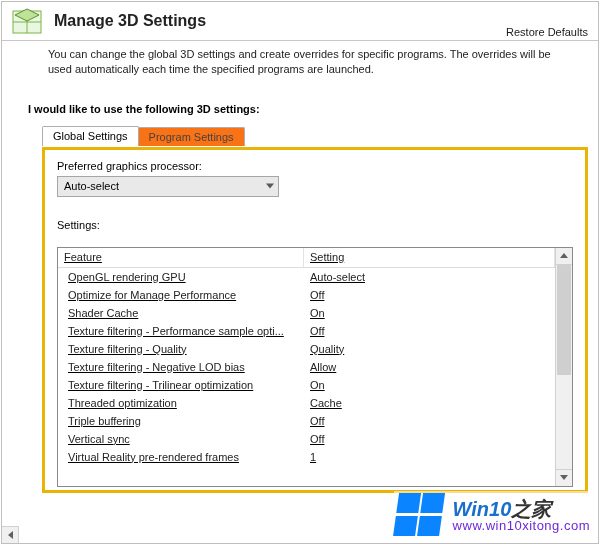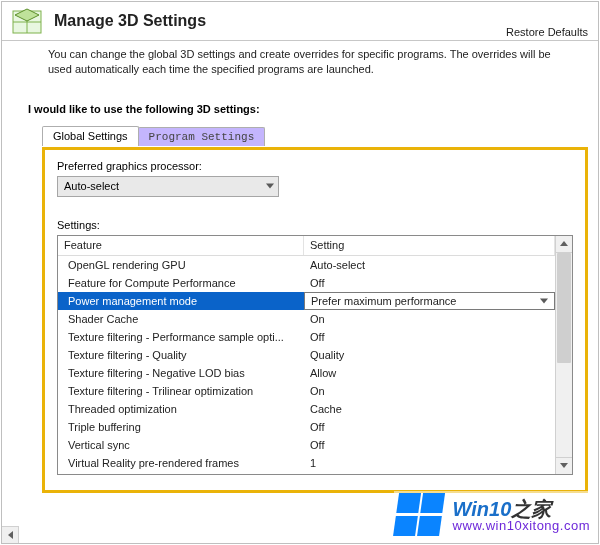--- a/index.html
+++ b/index.html
@@ -72,25 +72,24 @@
     background: #fff;
     padding: 3px 10px 4px 10px;
     font-size: 11px;
     margin-right: -1px;
     border-radius: 2px 2px 0 0;
     position: relative;
     top: 1px;
     cursor: default;
   }
   .tab.inactive {
-    background: #c4b5fd;
+    background: #f97316;
     color: #444;
     top: 2px;
     padding-bottom: 3px;
-    font-family: Liberation Mono, monospace;
   }
   .tab-panel {
     border: 3px solid #eab308;
     margin: 0 10px 0 40px;
     padding: 10px 12px 8px 12px;
     height: 346px;
     background: #fff;
   }
   .label { font-size: 11px; margin-bottom: 4px; }
   .select-wrap {
@@ -121,21 +120,21 @@
   }
   .inline-select-wrap .arrow {
     position: absolute;
     right: 6px; top: 50%;
     transform: translateY(-50%);
     width: 0; height: 0;
     border-left: 4px solid transparent;
     border-right: 4px solid transparent;
     border-top: 5px solid #5a5a5a;
   }
-  .settings-label { margin-top: 22px; margin-bottom: 4px; font-size: 11px; }
+  .settings-label { margin-top: 22px; margin-bottom: 16px; font-size: 11px; }
   .table-outer {
     border: 1px solid #8a8a8a;
     height: 240px;
     position: relative;
     overflow: hidden;
   }
   .table-scroll {
     position: absolute;
     right: 0; top: 0; bottom: 0;
     width: 17px;
@@ -149,20 +148,21 @@
   }
   .table-scroll .sbtn.up { border-bottom: 1px solid #d0d0d0; position: absolute; top: 0; }
   .table-scroll .sbtn.down { border-top: 1px solid #d0d0d0; position: absolute; bottom: 0; }
   .tri-up { width:0;height:0;border-left:4px solid transparent;border-right:4px solid transparent;border-bottom:5px solid #606060; }
   .tri-down { width:0;height:0;border-left:4px solid transparent;border-right:4px solid transparent;border-top:5px solid #606060; }
   .thumb { position: absolute; top: 17px; left: 1px; right: 1px; height: 110px; background: #cfcfcf; border-radius: 1px; }
   .grid {
     position: absolute;
     left: 0; top: 0; right: 17px; bottom: 0;
     overflow: hidden;
+    text-decoration: underline;
   }
   .grid-header {
     display: flex;
     height: 20px;
     background: #fff;
     border-bottom: 1px solid #dcdcdc;
   }
   .col-feature { width: 246px; padding-left: 6px; display: flex; align-items: center; }
   .col-setting { flex: 1; padding-left: 6px; display: flex; align-items: center; }
   .grid-header .col-feature, .grid-header .col-setting { font-size: 11px; color: #222; border-right: 1px solid #e3e3e3; }
@@ -236,31 +236,22 @@
         <div class="grid-header">
           <div class="col-feature">Feature</div>
           <div class="col-setting">Setting</div>
         </div>
         <div id="rows-mount">
             <div class="row">
               <div class="col-feature">OpenGL rendering GPU</div>
               <div class="col-setting">Auto-select</div>
             </div>
             <div class="row">
-              <div class="col-feature">Feature for Compute Performance</div>
+              <div class="col-feature">Optimize for Manage Performance</div>
               <div class="col-setting">Off</div>
-            </div>
-            <div class="row selected">
-              <div class="col-feature">Power management mode</div>
-              <div class="col-setting">
-                <div class="inline-select-wrap">
-                  <span>Prefer maximum performance</span>
-                  <span class="arrow"></span>
-                </div>
-              </div>
             </div>
             <div class="row">
               <div class="col-feature">Shader Cache</div>
               <div class="col-setting">On</div>
             </div>
             <div class="row">
               <div class="col-feature">Texture filtering - Performance sample opti...</div>
               <div class="col-setting">Off</div>
             </div>
             <div class="row">

